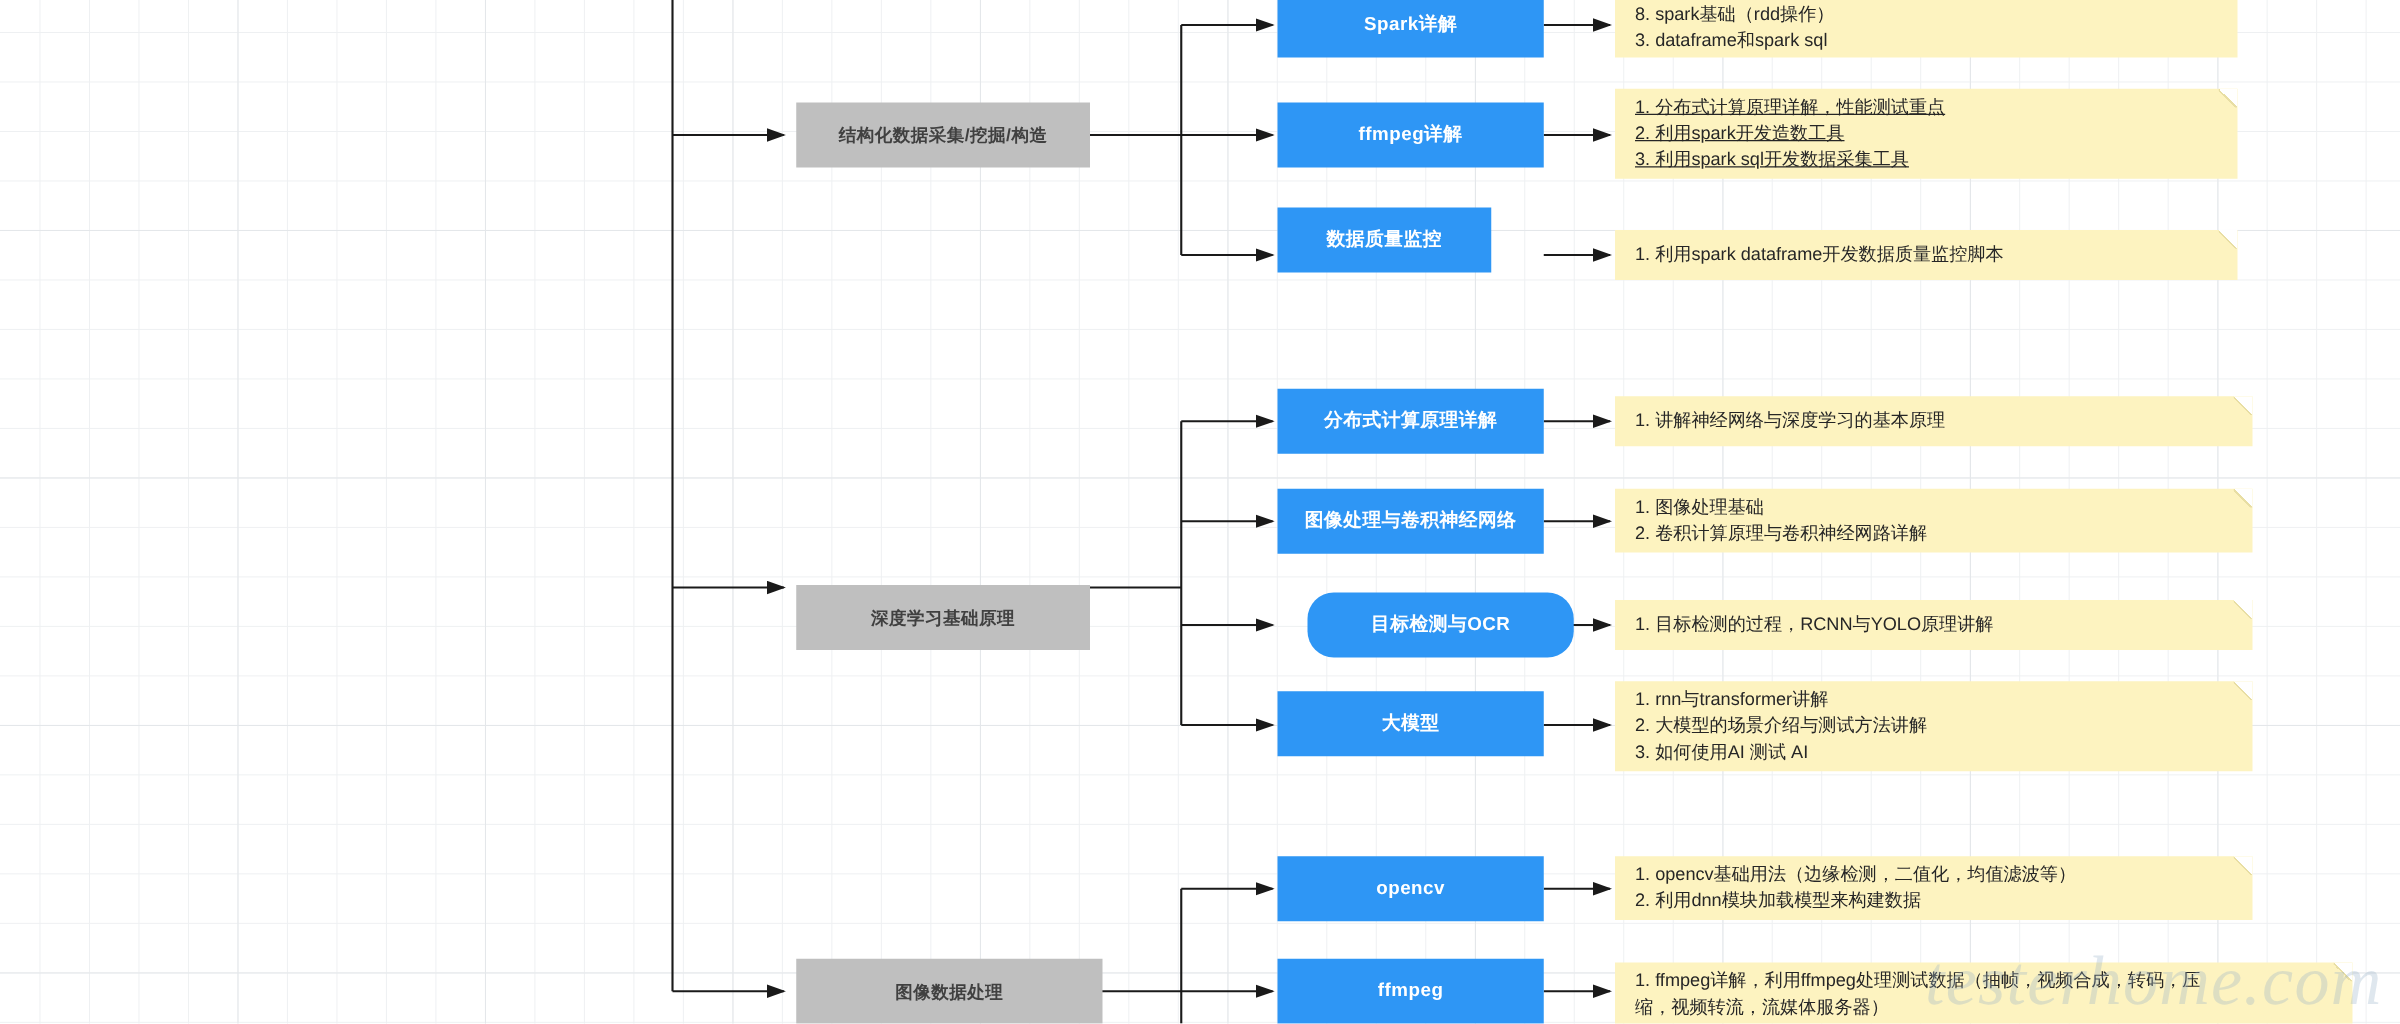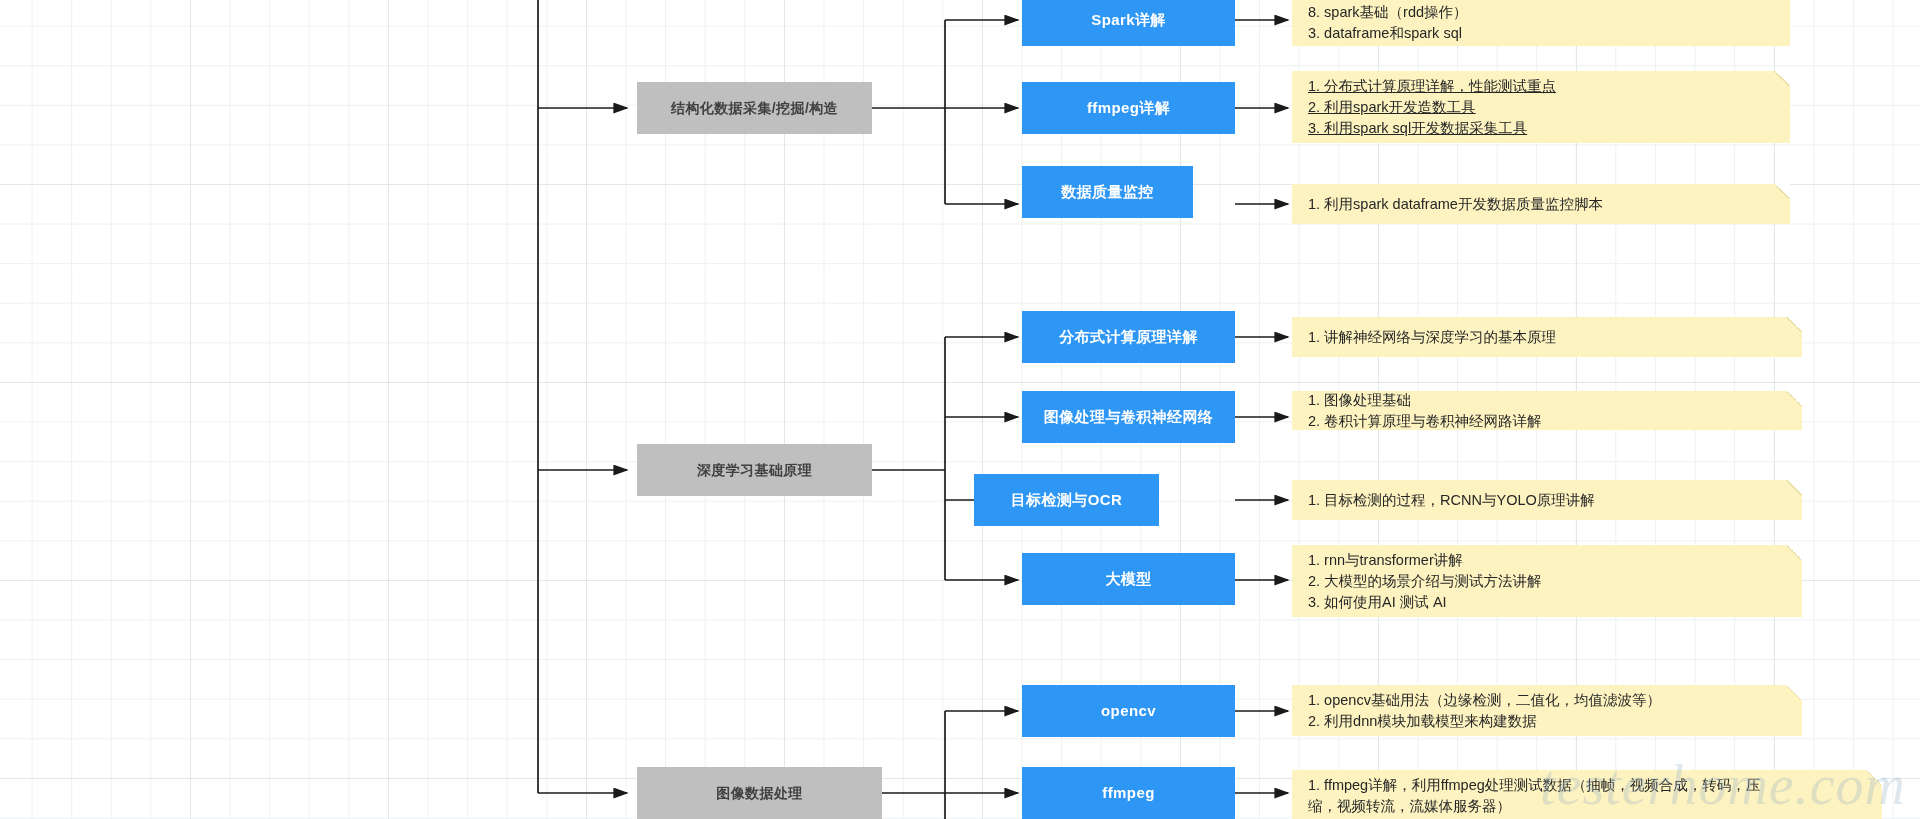--- a/index.html
+++ b/index.html
@@ -181,42 +181,42 @@
   </div>
 
   <div class="node node-blue" style="left:1022px; top:166px; width:171px; height:52px;">
     <span>数据质量监控</span>
   </div>
   <div class="note" style="left:1292px; top:184px; width:498px; height:40px;">
     <div class="fold"></div>
     <div class="note-line">1. 利用spark dataframe开发数据质量监控脚本</div>
   </div>
 
-  <div class="node node-gray" style="left:637px; top:444px; width:235px; height:52px;">
+  <div class="node node-gray" style="left:637px; top:468px; width:235px; height:52px;">
     <span>深度学习基础原理</span>
   </div>
 
   <div class="node node-blue" style="left:1022px; top:311px; width:213px; height:52px;">
     <span>分布式计算原理详解</span>
   </div>
   <div class="note" style="left:1292px; top:317px; width:510px; height:40px;">
     <div class="fold"></div>
     <div class="note-line">1. 讲解神经网络与深度学习的基本原理</div>
   </div>
 
   <div class="node node-blue" style="left:1022px; top:391px; width:213px; height:52px;">
     <span>图像处理与卷积神经网络</span>
   </div>
-  <div class="note" style="left:1292px; top:391px; width:510px; height:39px;">
+  <div class="note" style="left:1292px; top:391px; width:510px; height:51px;">
     <div class="fold"></div>
     <div class="note-line">1. 图像处理基础</div>
     <div class="note-line">2. 卷积计算原理与卷积神经网路详解</div>
   </div>
 
-  <div class="node node-blue" style="left:974px; top:474px; width:185px; height:52px;">
+  <div class="node node-blue" style="left:1046px; top:474px; width:213px; height:52px;border-radius:21px;">
     <span>目标检测与OCR</span>
   </div>
   <div class="note" style="left:1292px; top:480px; width:510px; height:40px;">
     <div class="fold"></div>
     <div class="note-line">1. 目标检测的过程，RCNN与YOLO原理讲解</div>
   </div>
 
   <div class="node node-blue" style="left:1022px; top:553px; width:213px; height:52px;">
     <span>大模型</span>
   </div>

